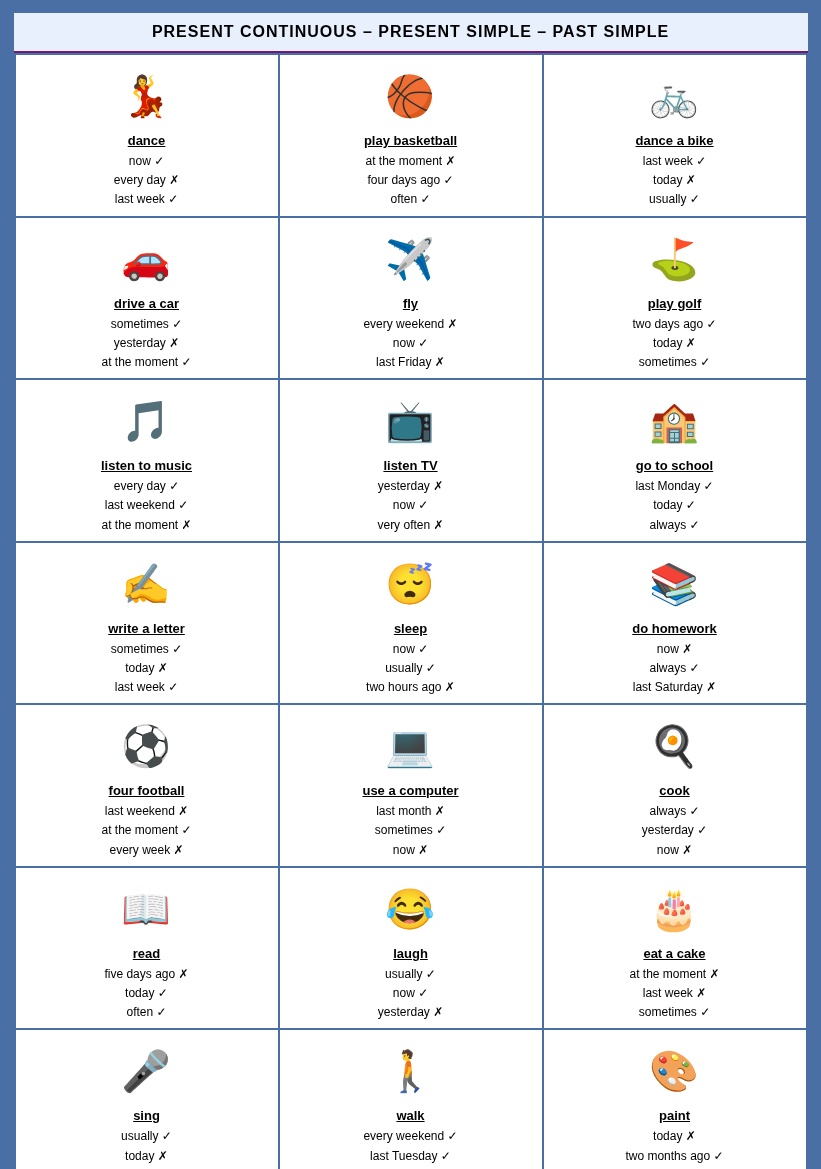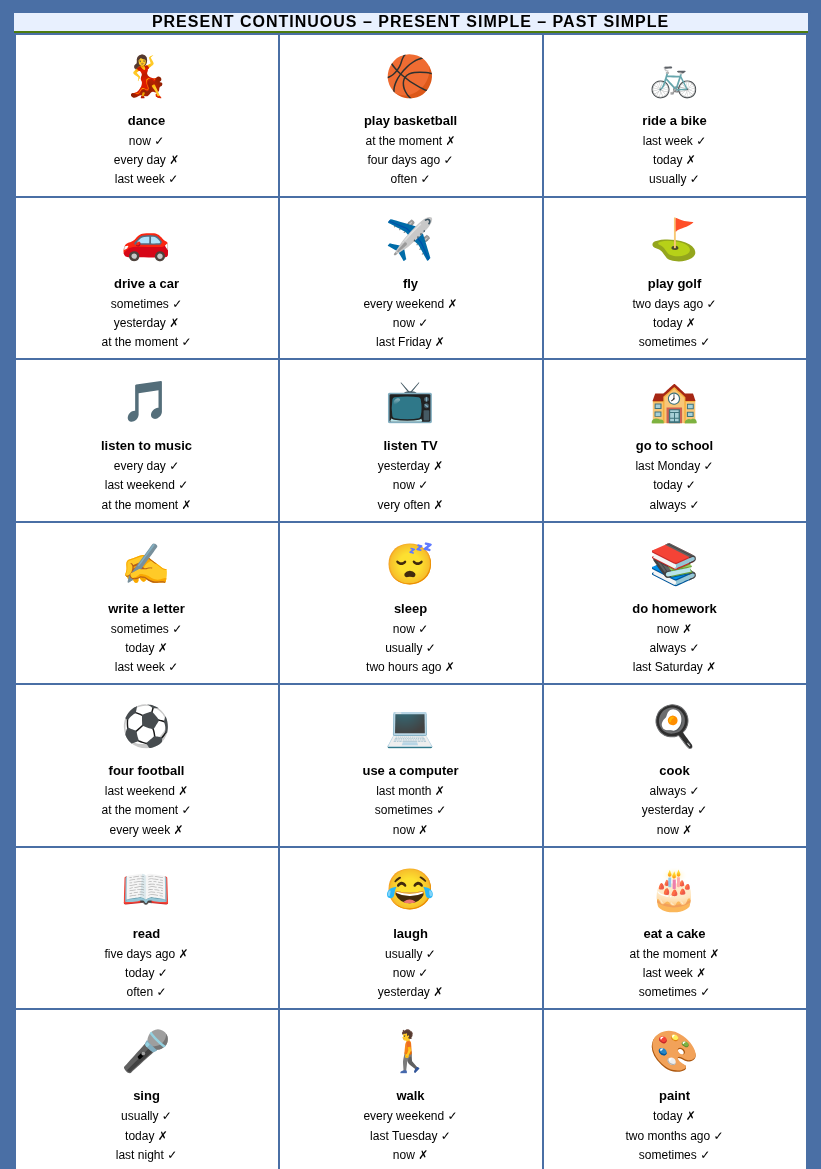--- a/index.html
+++ b/index.html
@@ -13,22 +13,23 @@
       padding: 10px;
     }
     .worksheet {
       background: white;
       width: 800px;
       border: 3px solid #4a6fa5;
       border-radius: 4px;
     }
     .title-bar {
       background: #e8f0fe;
-      border-bottom: 2px solid #4d7c0f;
+      border-bottom: 2px solid #701a75;
       text-align: center;
+      padding: 10px;
       font-size: 16px;
       font-weight: bold;
       letter-spacing: 1px;
     }
     .grid {
       display: grid;
       grid-template-columns: repeat(3, 1fr);
       border-left: 2px solid #4a6fa5;
       border-top: 2px solid #4a6fa5;
     }
@@ -37,20 +38,21 @@
       border-bottom: 2px solid #4a6fa5;
       padding: 6px 4px;
       display: flex;
       flex-direction: column;
       align-items: center;
       min-height: 130px;
     }
     .cell-title {
       font-size: 13px;
       font-weight: bold;
+      text-decoration: underline;
       text-align: center;
       margin-bottom: 4px;
     }
     .cell-items {
       font-size: 12px;
       text-align: center;
       line-height: 1.6;
     }
     .icon-area {
       width: 80px;
@@ -91,21 +93,21 @@
         <div class="cell-items">
           <div>at the moment ✗</div>
           <div>four days ago ✓</div>
           <div>often ✓</div>
         </div>
       </div>
       <div class="cell">
         <div class="icon-area">
           <div class="figure">🚲</div>
         </div>
-        <div class="cell-title">ride a bike</div>
+        <div class="cell-title">dance a bike</div>
         <div class="cell-items">
           <div>last week ✓</div>
           <div>today ✗</div>
           <div>usually ✓</div>
         </div>
       </div>
       <div class="cell">
         <div class="icon-area">
           <div class="figure">🚗</div>
         </div>

